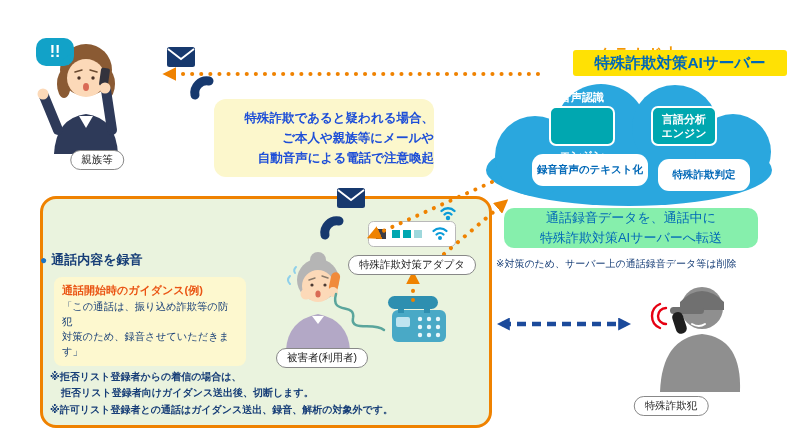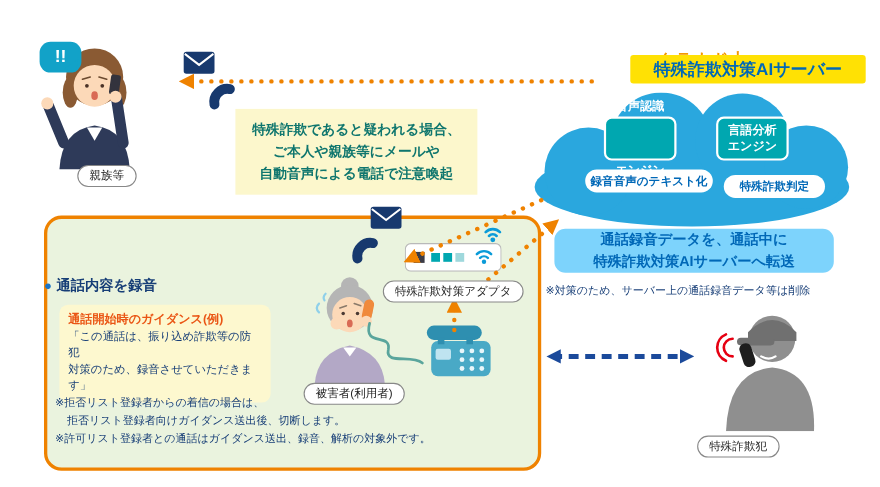--- a/index.html
+++ b/index.html
@@ -16,48 +16,48 @@
 
   
   .cloud-svg{left:483px;top:84px;z-index:1;}
   .cloud-label{left:598px;top:45px;z-index:6;color:#f39800;font-size:15px;font-weight:bold;letter-spacing:1px;}
   .banner{left:537px;top:50px;width:214px;height:26px;z-index:6;background:#ffe104;border-radius:3px;
           display:flex;align-items:center;justify-content:center;color:#0068b7;font-size:15.5px;font-weight:bold;margin-left:36px;}
   .engine{width:66px;height:40px;z-index:6;background:#00a7b0;border:2px solid #fff;border-radius:7px;
           display:flex;flex-direction:column;align-items:center;justify-content:center;
           color:#fff;font-size:11px;font-weight:bold;line-height:1.3;box-sizing:border-box;}
   .engine1{left:549px;top:106px;gap:44px;} .engine2{left:651px;top:106px;}
-  .outbox{height:21px;z-index:6;background:#fff;border-radius:11px;display:flex;align-items:center;justify-content:center;
+  .outbox{height:32px;z-index:6;background:#fff;border-radius:11px;display:flex;align-items:center;justify-content:center;
           color:#0068b7;font-size:10.5px;font-weight:bold;white-space:nowrap;}
   .out1{left:532px;top:154px;width:116px;} .out2{left:658px;top:159px;width:92px;}
 
   
-  .callout{left:214px;top:99px;width:220px;height:78px;z-index:4;background:#fcf7cc;border-radius:0;
-           color:#0f766e;font-size:12.5px;font-weight:bold;text-align:center;line-height:1.6;padding-top:9px;box-sizing:border-box;}
+  .callout{left:214px;top:99px;width:220px;height:78px;z-index:4;background:#fcf7cc;border-radius:12px;
+           color:#1d4ed8;font-size:12.5px;font-weight:bold;text-align:right;line-height:1.6;padding-top:9px;box-sizing:border-box;}
 
   
   .home{left:40px;top:196px;width:452px;height:232px;z-index:1;background:#eaf3de;border:3px solid #ef8200;border-radius:16px;box-sizing:border-box;}
   .home-title{left:268px;top:180px;transform:translateX(-50%);z-index:6;background:#fff;padding:0 6px;
               color:#ef8200;font-size:19px;font-weight:bold;letter-spacing:2px;white-space:nowrap;}
   .bullet-row{z-index:4;color:#173e77;font-size:13px;font-weight:bold;white-space:nowrap;}
   .bullet-ic{color:#1b74c4;margin-right:4px;font-size:12px;}
   .guidance{left:54px;top:277px;width:192px;z-index:4;background:#fdf8cf;border-radius:8px;padding:6px 8px;box-sizing:border-box;}
   .guidance .gt{color:#ea5514;font-size:11px;font-weight:bold;margin-bottom:2px;}
   .guidance .gl{color:#173e77;font-size:10.3px;line-height:1.45;}
-  .notes{left:50px;top:359px;width:432px;z-index:4;color:#173e77;font-size:10px;line-height:1.55;}
+  .notes{left:50px;top:369px;width:432px;z-index:4;color:#173e77;font-size:10px;line-height:1.55;font-weight:bold;}
   .notes .indent{padding-left:11px;}
   .notes .gap{margin-top:2px;}
 
   
   .pill{z-index:6;background:#fff;border:1.5px solid #888;border-radius:11px;padding:2px 10px;
         color:#222;font-size:10.5px;white-space:nowrap;transform:translateX(-50%);text-align:right;}
 
   
-  .transfer{left:504px;top:208px;width:254px;z-index:4;background:#7dd3fc;border-radius:10px;
-            color:#0068b7;font-size:13px;font-weight:bold;text-align:center;line-height:1.55;}
+  .transfer{left:504px;top:208px;width:254px;z-index:4;background:#86efac;border-radius:10px;
+            color:#0068b7;font-size:13px;font-weight:normal;text-align:center;line-height:1.55;}
   .del-note{left:496px;top:257px;z-index:4;color:#173e77;font-size:10px;white-space:nowrap;}
 
   
   .bubble{left:36px;top:38px;width:38px;height:28px;z-index:4;background:#12a2c8;border-radius:10px;
           color:#fff;font-weight:bold;font-size:16px;display:flex;align-items:center;justify-content:center;}
   .bubble::after{content:"";position:absolute;right:-3px;bottom:-7px;width:0;height:0;
                  border:8px solid transparent;border-top-color:#12a2c8;transform:rotate(-35deg);}
 
   .fig{z-index:3;}
   .icon{z-index:6;}

